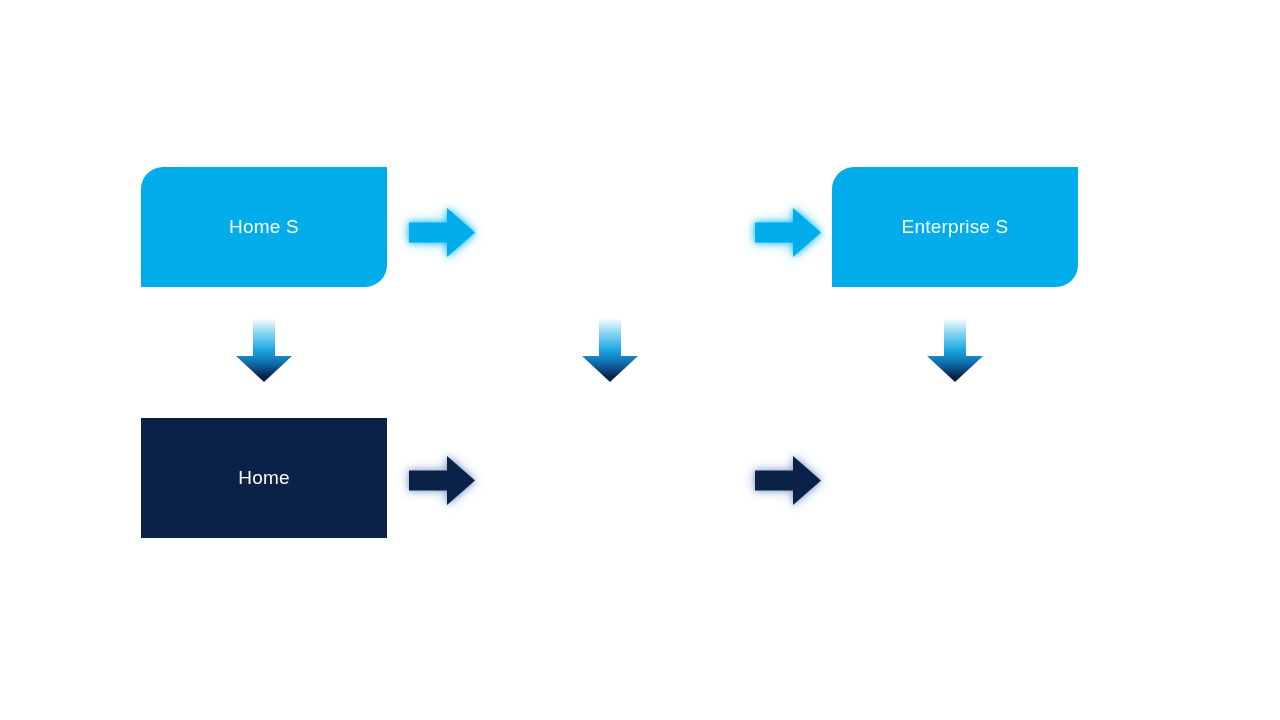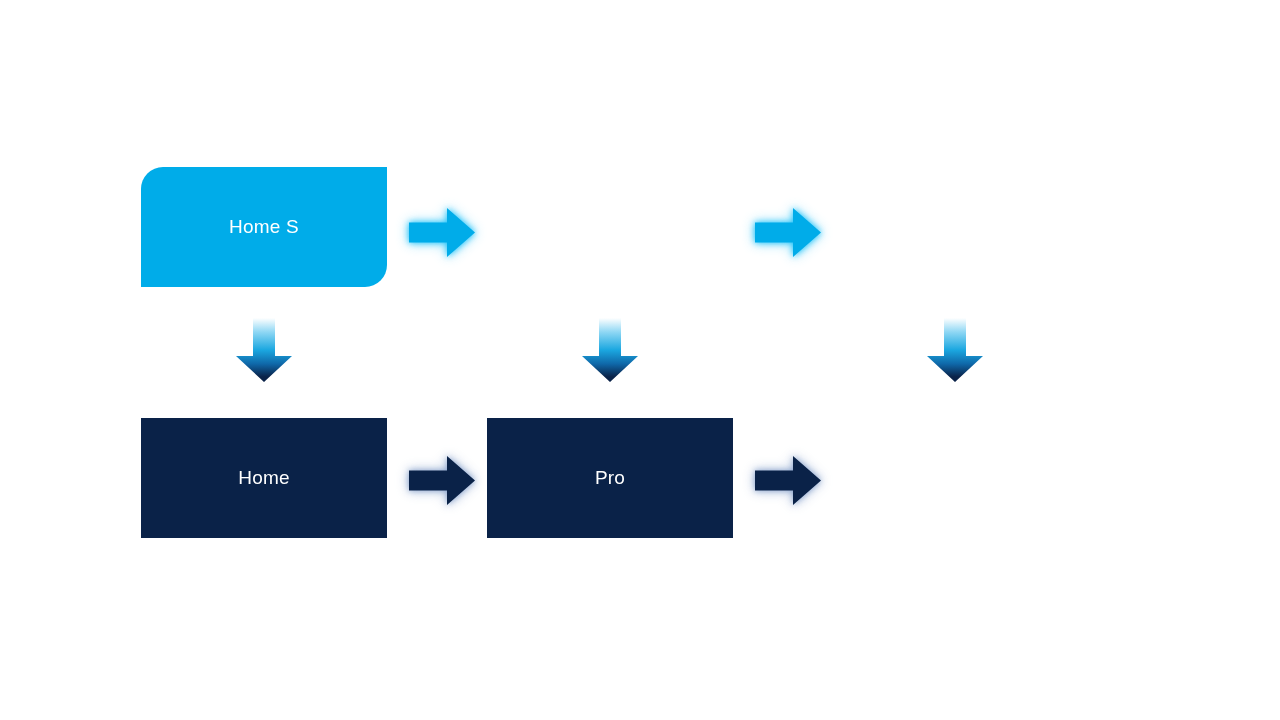--- a/index.html
+++ b/index.html
@@ -82,26 +82,26 @@
         <stop offset="50%" stop-color="#1BA7E0"></stop>
         <stop offset="72%" stop-color="#0F67A8"></stop>
         <stop offset="92%" stop-color="#0A2248"></stop>
       </linearGradient>
     </defs>
   </svg>
 
   <div class="box top-row col-0">
     <span>Home S</span>
   </div>
+  <div class="box top-row col-2">
+    <span>Enterprise S</span>
+  </div>
 
   <div class="box bottom-row col-0">
     <span>Home</span>
-  </div>
-  <div class="box bottom-row col-1">
-    <span>Pro</span>
   </div>
 
   <div class="harrow top-gap gap-0 glow-cyan">
     <svg width="66" height="49" viewBox="0 0 66 49">
       <polygon points="0,14.5 38,14.5 38,0 66,24.5 38,49 38,34.5 0,34.5" fill="#00ACE9"></polygon>
     </svg>
   </div>
   <div class="harrow top-gap gap-1 glow-cyan">
     <svg width="66" height="49" viewBox="0 0 66 49">
       <polygon points="0,14.5 38,14.5 38,0 66,24.5 38,49 38,34.5 0,34.5" fill="#00ACE9"></polygon>

